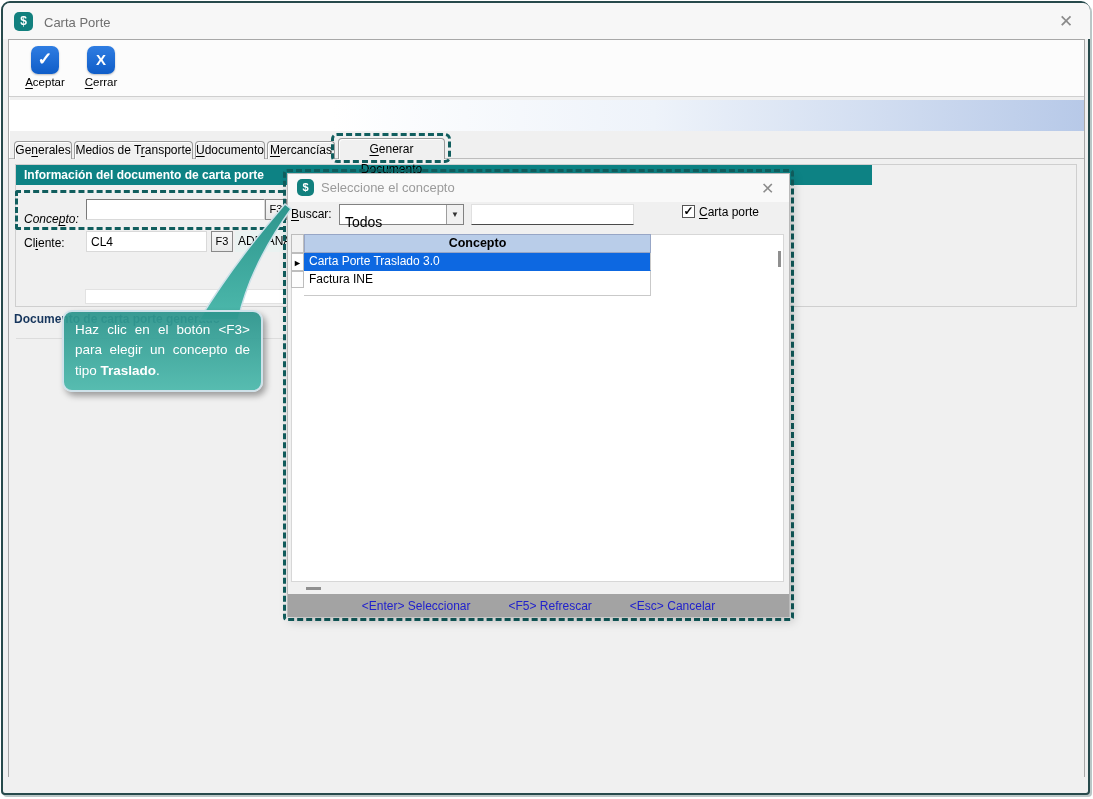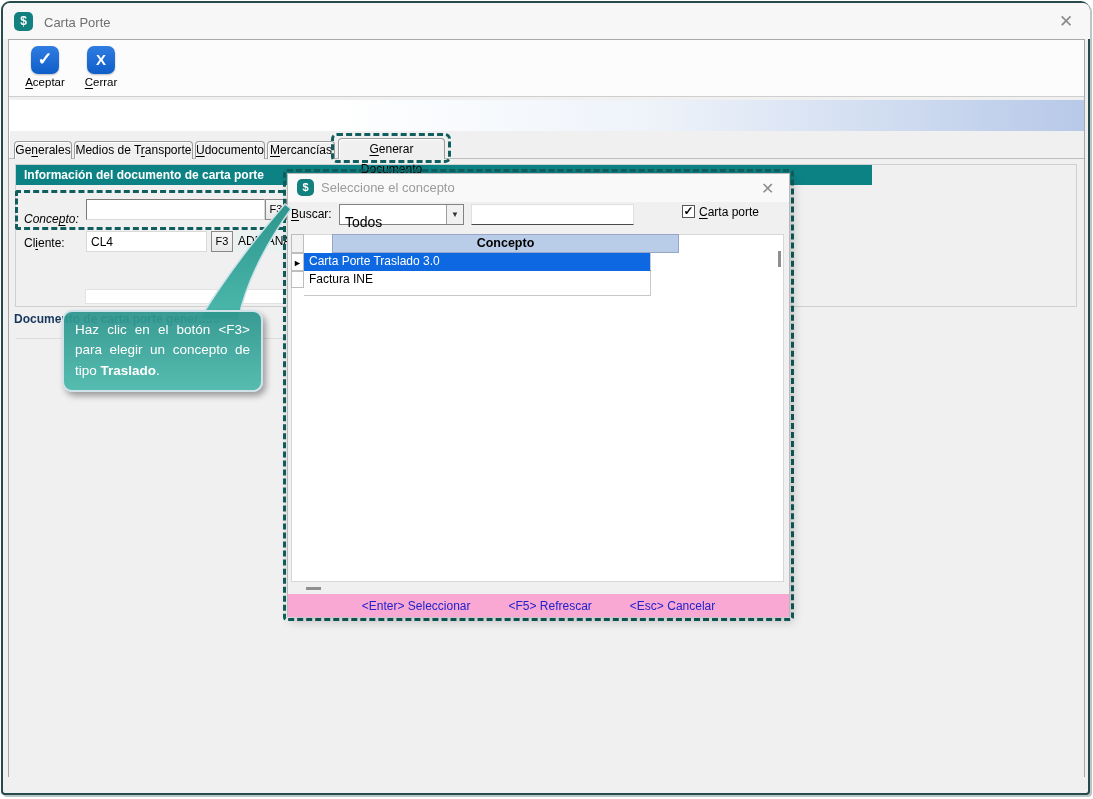--- a/index.html
+++ b/index.html
@@ -74,29 +74,29 @@
     border-left:1px solid #9e9e9e;text-align:center;font-size:8px;line-height:19px;color:#333;}
   .flatinput{left:183px;top:30px;width:163px;height:21px;background:#fff;border:1px solid #e0e0e0;
     border-bottom:1px solid #4a4a4a;font-size:12px;padding:0 3px;font-family:"Liberation Sans",sans-serif;}
   .checkbox{left:394px;top:31px;width:13px;height:13px;background:#fff;border:1px solid #555;
     font-size:12px;line-height:11px;text-align:center;font-weight:bold;color:#000;}
   .cb-label{left:411px;top:31px;font-size:12px;color:#000;}
 
   .gridwhite{left:3px;top:60px;width:493px;height:348px;background:#fff;border:1px solid #d7d7d7;}
   .selcol{position:absolute;left:3px;width:13px;background:#f2f2f2;border:1px solid #bdbdbd;}
   .hdrcell{position:absolute;left:16px;top:60px;width:347px;height:19px;background:#b9cde9;
-    border:1px solid #97a6c6;font-size:12.5px;font-weight:bold;text-align:center;line-height:17px;color:#000;margin-left:28px;}
+    border:1px solid #97a6c6;font-size:12.5px;font-weight:bold;text-align:center;line-height:17px;color:#000;}
   .rowcell{position:absolute;left:16px;width:347px;font-size:12px;line-height:17px;padding-left:5px;
     border-right:1px solid #c9c9c9;border-bottom:1px solid #c9c9c9;white-space:nowrap;overflow:hidden;}
   .row-selected{background:#0d68e1;color:#fff;border-bottom:1px solid #0d68e1;}
   .row-normal{background:#fff;color:#000;}
   .selarrow{font-size:9px;line-height:18px;text-align:center;color:#000;}
   .vthumb{left:490px;top:77px;width:3px;height:16px;background:#8f8f8f;}
   .hthumb{left:18px;top:413px;width:15px;height:3px;background:#8f8f8f;}
-  .dlg-footer{left:0;top:420px;width:501px;height:23px;background:#f9a8d4;display:flex;
+  .dlg-footer{left:0;top:420px;width:501px;height:23px;background:#a3a3a3;display:flex;
     justify-content:center;gap:38px;align-items:center;}
   .flink{color:#2121cc;font-size:12px;cursor:default;}
 </style>
 </head>
 <body>
 
 <div class="window"></div>
 
 <div class="abs titlebar">
   <div class="abs app-icon" style="left:11px;top:9px;">$</div>

